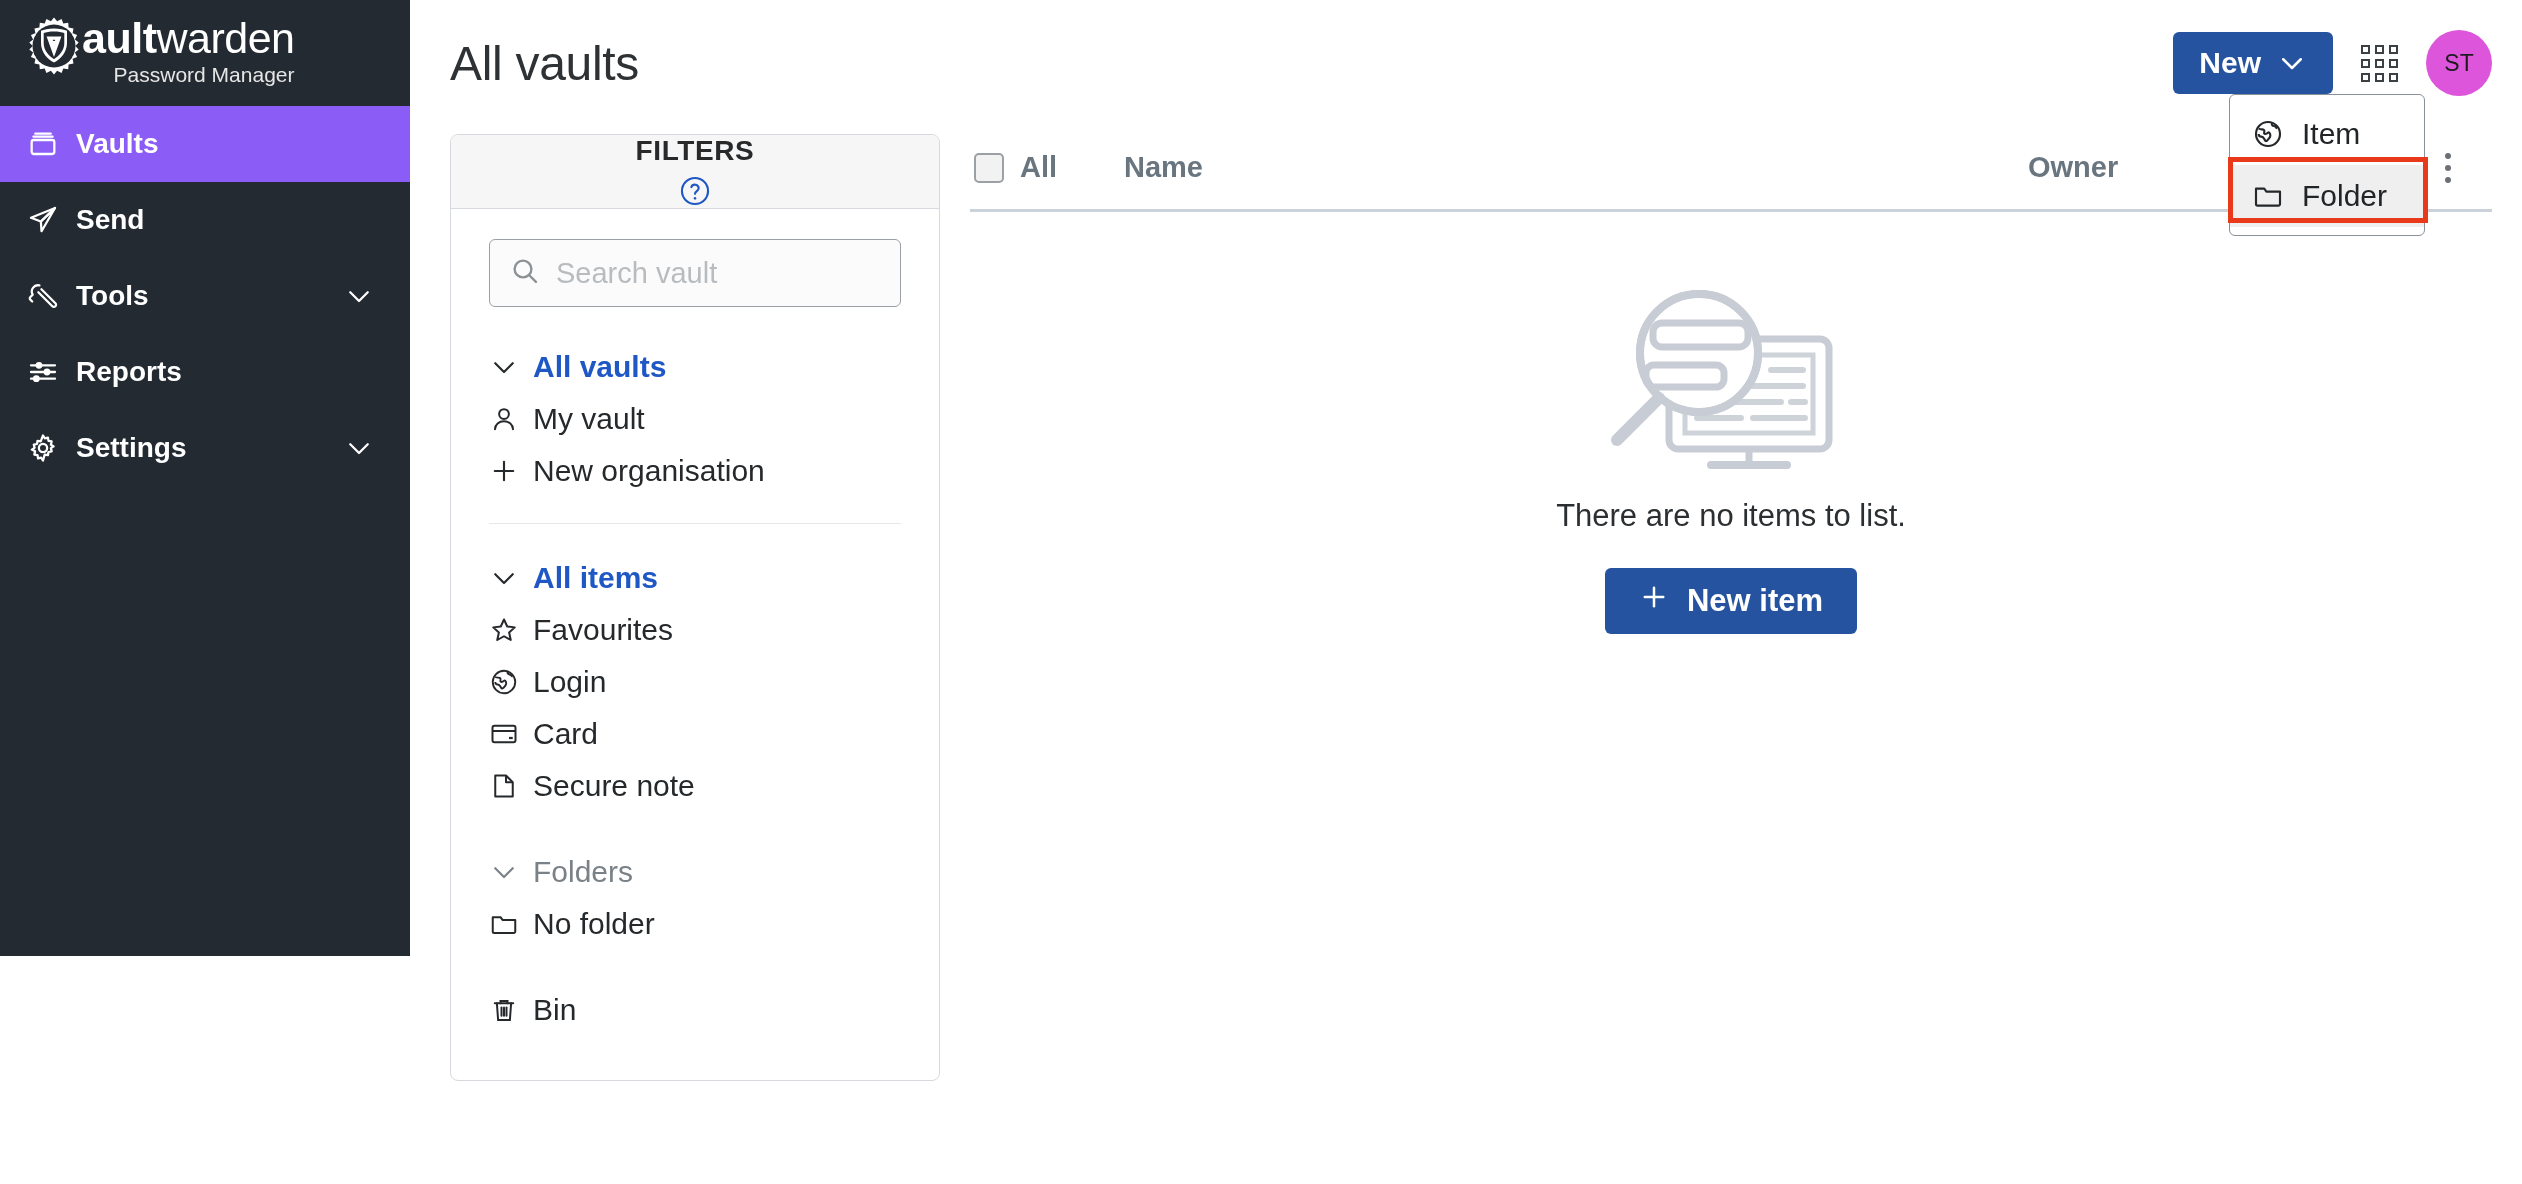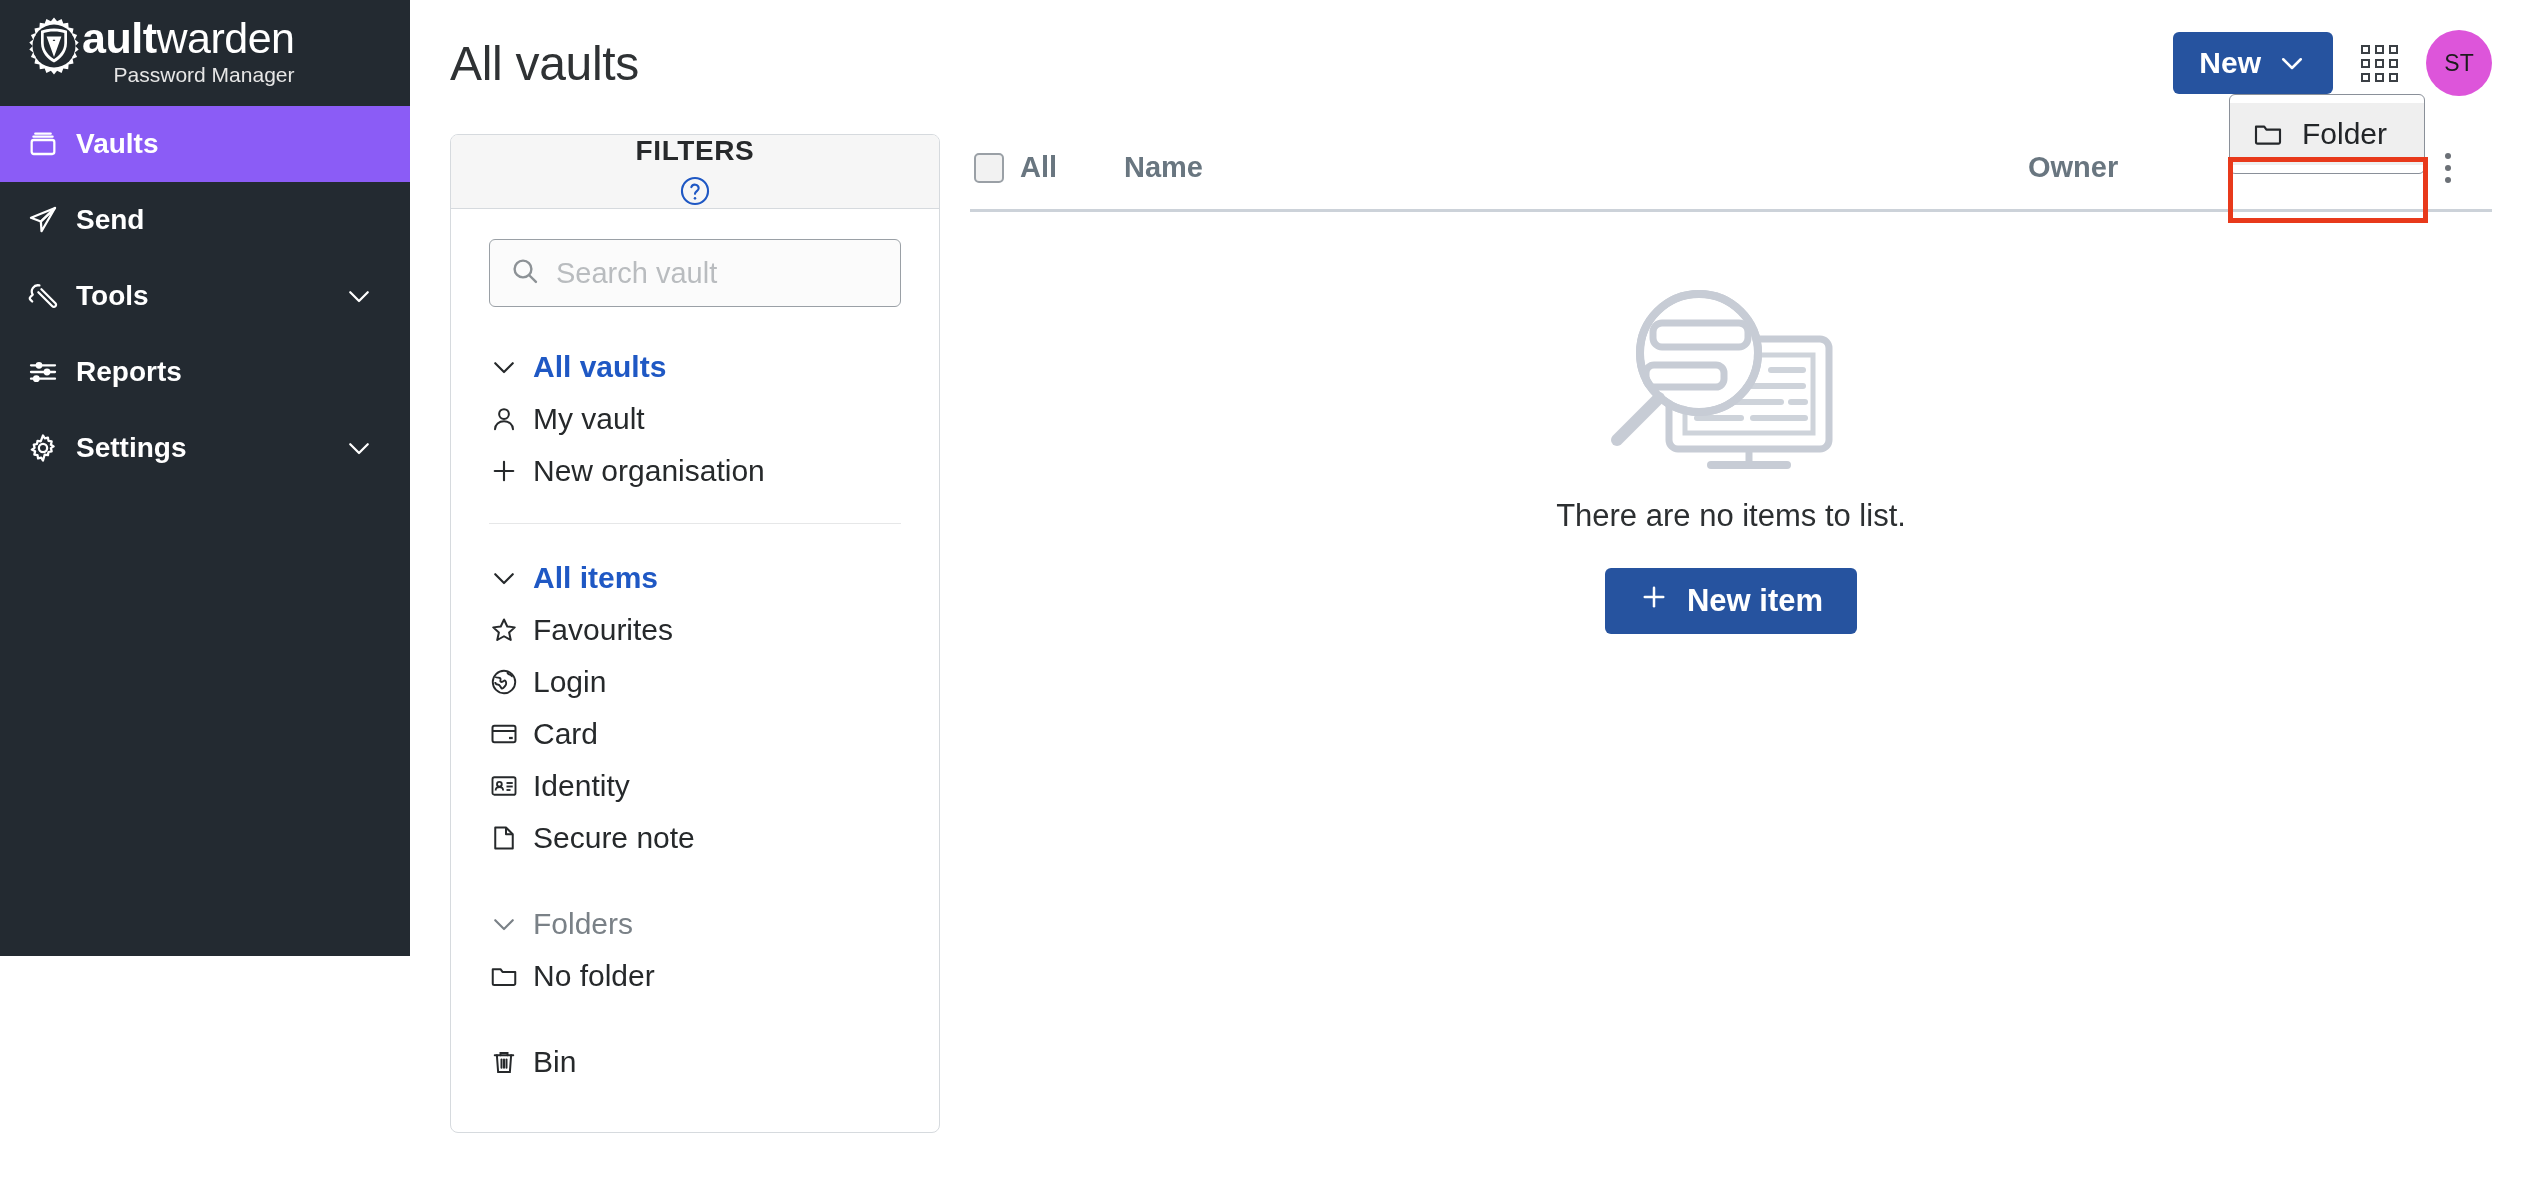--- a/index.html
+++ b/index.html
@@ -311,20 +311,30 @@
             <i></i>
             <i></i>
         </span>
 
         <span class="avatar">
           <span>ST</span>
         </span>
       </div>
 
       <div class="dropdown">
+        <div class="dd-item">
+          <span class="dd-icon">
+            <svg width="32" height="32" viewBox="0 0 24 24" fill="none" stroke="#25282b" stroke-width="1.6">
+              <circle cx="12" cy="12" r="9"></circle>
+              <path d="M5 8c2 1 3 0 4 1s-1 3 1 3 2-2 3-1 1 3 0 4-2 3-3 2-1-3-3-3-2-2-2-2"></path>
+              <path d="M15 3.8c-.5 1.5.5 2 1.5 2.2s2 1 1.5 2"></path>
+            </svg>
+          </span>
+          <span>Item</span>
+        </div>
         <div class="dd-item highlight">
           <span class="dd-icon">
             <svg width="32" height="32" viewBox="0 0 24 24" fill="none" stroke="#25282b" stroke-width="1.6" stroke-linejoin="round">
               <path d="M3 6.5h6.2l1.6 2.2H21V18a1.2 1.2 0 0 1-1.2 1.2H4.2A1.2 1.2 0 0 1 3 18z"></path>
             </svg>
           </span>
           <span>Folder</span>
         </div>
         <div class="dd-highlight-box"></div>
       </div>
@@ -416,33 +426,20 @@
             </div>
             <div class="filter-row">
               <span class="fr-icon">
                 <svg width="30" height="30" viewBox="0 0 24 24" fill="none" stroke="#26292b" stroke-width="1.6">
                   <rect x="2.8" y="5.4" width="18.4" height="13.2" rx="1.6"></rect>
                   <line x1="2.8" y1="9.6" x2="21.2" y2="9.6"></line>
                   <line x1="16" y1="15.2" x2="19" y2="15.2" stroke-width="1.8"></line>
                 </svg>
               </span>
               <span>Card</span>
-            </div>
-            <div class="filter-row">
-              <span class="fr-icon">
-                <svg width="30" height="30" viewBox="0 0 24 24" fill="none" stroke="#26292b" stroke-width="1.5">
-                  <rect x="2.8" y="5" width="18.4" height="14" rx="1.5"></rect>
-                  <circle cx="8.3" cy="10.6" r="1.9"></circle>
-                  <path d="M5.3 15.6c0-1.7 1.3-2.7 3-2.7s3 1 3 2.7"></path>
-                  <line x1="14" y1="9.6" x2="19" y2="9.6"></line>
-                  <line x1="14" y1="12.4" x2="19" y2="12.4"></line>
-                  <line x1="14" y1="15.2" x2="17.2" y2="15.2"></line>
-                </svg>
-              </span>
-              <span>Identity</span>
             </div>
             <div class="filter-row">
               <span class="fr-icon">
                 <svg width="30" height="30" viewBox="0 0 24 24" fill="none" stroke="#26292b" stroke-width="1.6" stroke-linejoin="round">
                   <path d="M5 3.6h8.6L19 9v11.4H5z"></path>
                   <path d="M13.6 3.6V9H19"></path>
                 </svg>
               </span>
               <span>Secure note</span>
             </div>

